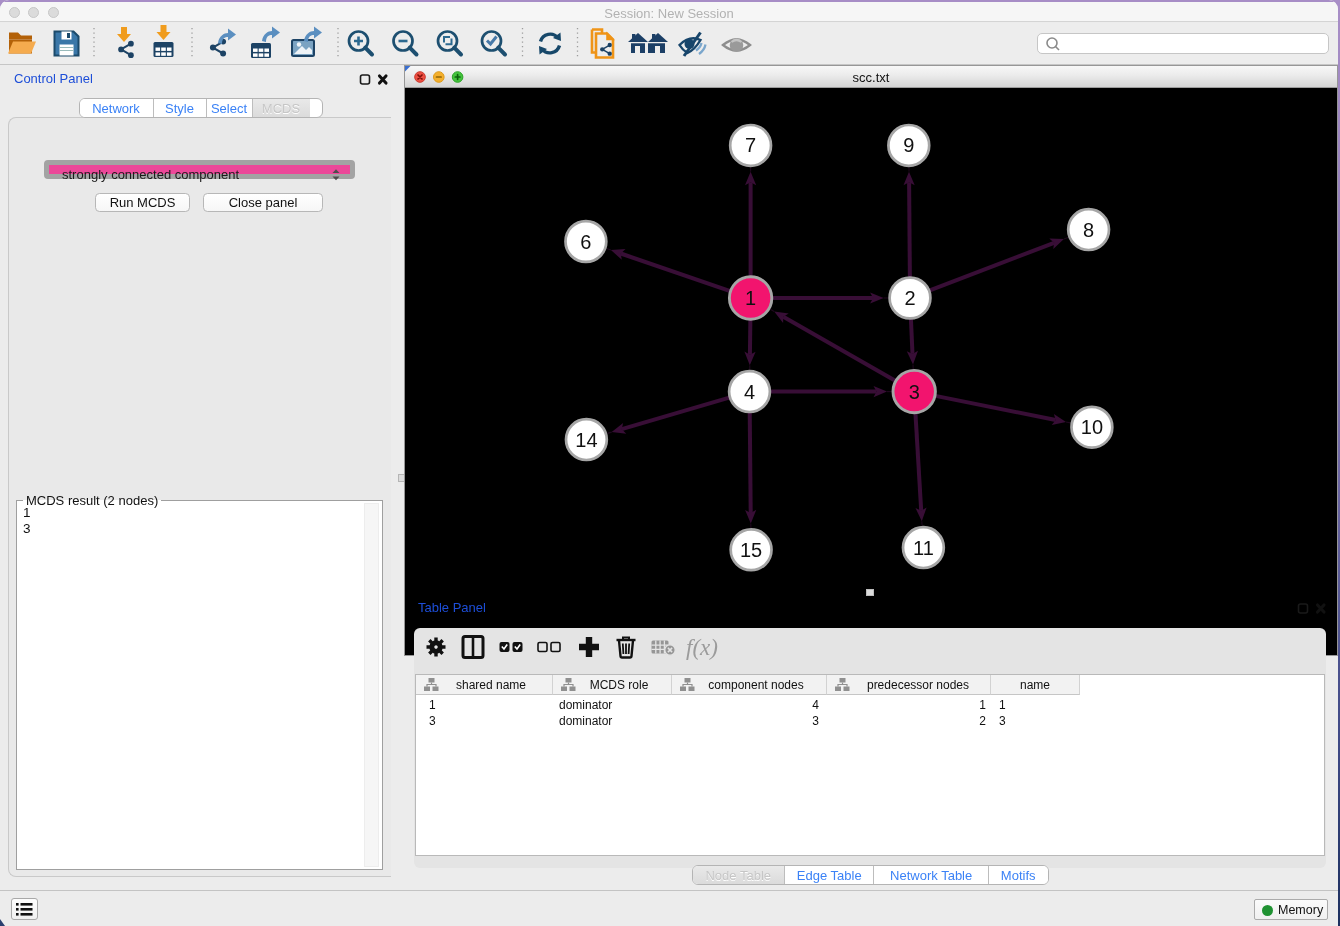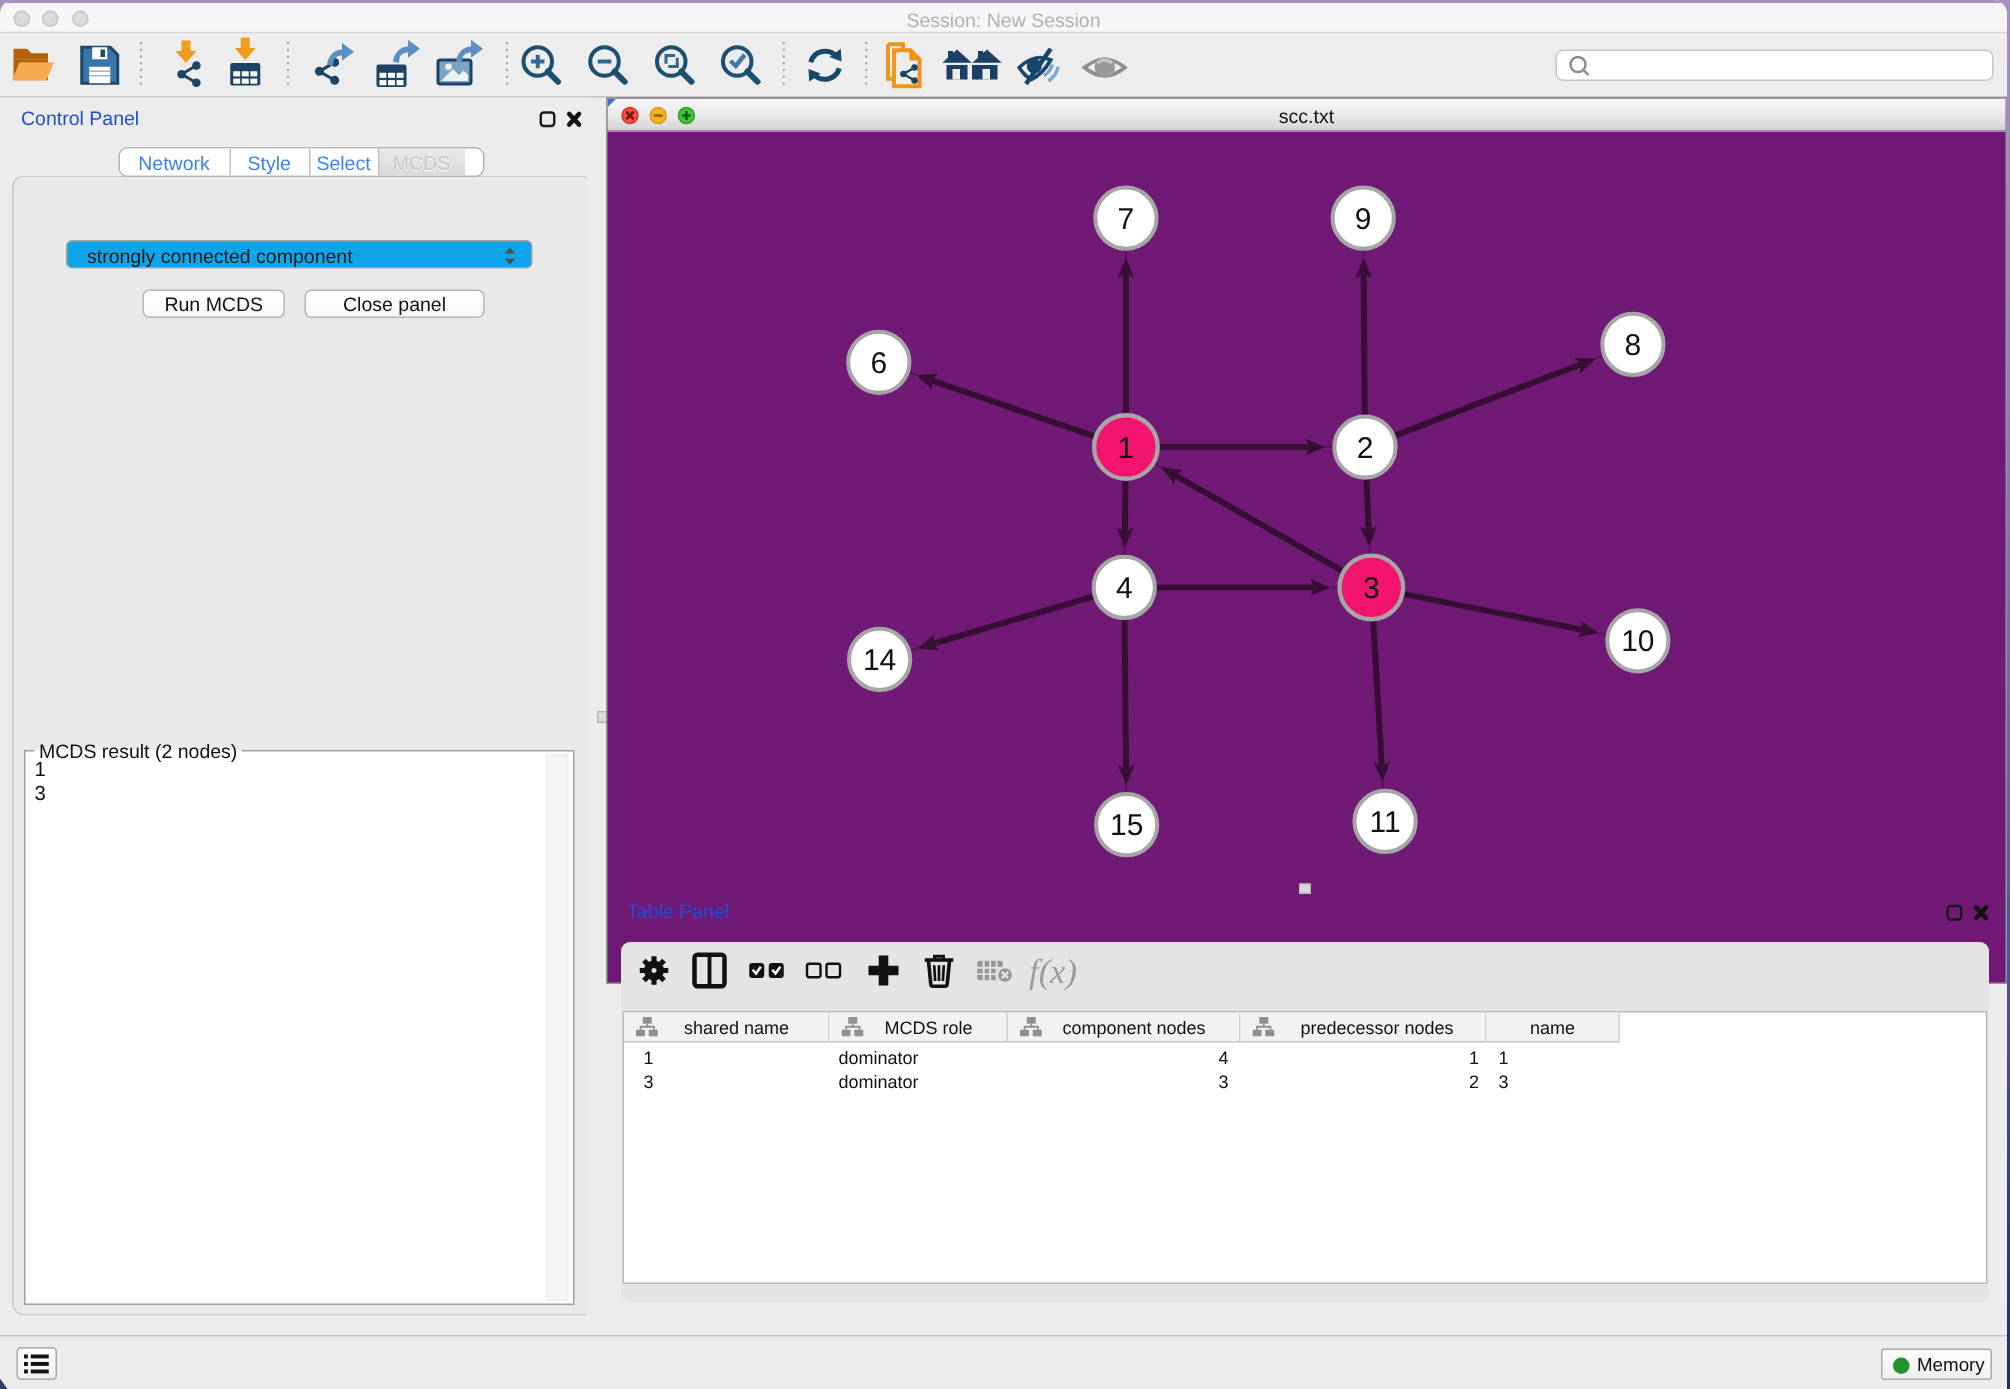--- a/index.html
+++ b/index.html
@@ -12,21 +12,21 @@
 .panel-title{font-size:13px;color:#1d4ed8}
 .seg{position:absolute;display:flex;height:20px;border:1px solid #b4b4b4;border-radius:6px;overflow:hidden;background:#fff}
 .seg .s{height:100%;display:flex;align-items:center;justify-content:center;font-size:13px;color:#3b82f6;background:#fff;border-left:1px solid #bdbdbd}
 .seg .s:first-child{border-left:none}
 .seg .sel{background:linear-gradient(180deg,#e9e9e9,#dbdbdb);color:#c6c6c6;text-shadow:0 1px 0 #fff}
 .btn{position:absolute;height:19px;background:linear-gradient(180deg,#ffffff,#f6f6f6);border:1px solid #b7b7b7;border-radius:4.5px;font-size:13px;color:#111;display:flex;align-items:center;justify-content:center}
 .cp-content{position:absolute;left:8px;top:52px;width:383px;height:760px;background:#e9e9e9;border:1px solid #c9c9c9;border-radius:8px 0 0 8px;border-right:none}
 .fs{position:absolute;left:16px;top:500px;width:367px;height:370px;border:1px solid #9f9f9f;background:#fff}
 .fs-legend{position:absolute;left:23px;top:493px;background:linear-gradient(180deg,#e9e9e9 0,#e9e9e9 7px,#ffffff 7px);padding:0 3px;font-size:13px;color:#111}
 .fs-scroll{position:absolute;right:3px;top:2px;bottom:2px;width:15px;background:#f6f6f6;border:1px solid #ededed}
-.netwin{position:absolute;left:404px;top:65px;width:934px;height:591px;border:1px solid #979797;background:#701a75}
+.netwin{position:absolute;left:404px;top:65px;width:934px;height:591px;border:1px solid #979797;background:#000000}
 .nettitle{position:absolute;left:0;top:0;width:100%;height:22px;background:linear-gradient(180deg,#f8f8f8 0%,#ebebeb 45%,#d4d4d4 100%);border-bottom:1px solid #9c9c9c}
 .tbl-frame{position:absolute;left:414px;top:628px;width:912px;height:240px;background:#e4e4e4;border-radius:6px}
 .tbl{position:absolute;left:415px;top:674px;width:910px;height:182px;background:#fff;border:1px solid #b9b9b9}
 .th{position:absolute;top:0;height:20px;background:#f2f2f2;border-right:1px solid #d2d2d2;border-bottom:1px solid #c6c6c6;display:flex;align-items:center;justify-content:center;font-size:12px;color:#111}
 .treeic{position:absolute;top:3px;width:15px;height:13px}
 .cell{position:absolute;font-size:12px;color:#111;height:16px;line-height:16px}
 .statusbar{position:absolute;left:0;top:890px;width:1338px;height:34px;background:#ececec;border-top:1px solid #c3c3c3}
 </style></head><body>
 <div class="app">
 <div style="position:absolute;left:0;top:0;width:1338px;height:2px;background:#a78dc6;border-radius:9px 9px 0 0;z-index:5"></div>
@@ -186,21 +186,21 @@
         <rect x="1.5" y="2" width="9" height="9" rx="2" fill="none" stroke="#1a1a1a" stroke-width="1.6"></rect>
         <path d="M20.5,3 L27,10 M27,3 L20.5,10" stroke="#111" stroke-width="3.1" stroke-linecap="round"></path>
       </svg>
  <div class="cp-content"></div>
  <div class="seg" style="left:78.5px;top:33px;width:244px">
   <div class="s" style="width:73px">Network</div>
   <div class="s" style="width:53px">Style</div>
   <div class="s" style="width:46px">Select</div>
   <div class="s sel" style="width:58px">MCDS</div>
  </div>
- <div style="position:absolute;left:44px;top:95px;width:311px;height:19px;background:#0ea5e9;border:1px solid #a3a3a3;border-radius:4px">
+ <div style="position:absolute;left:44px;top:95px;width:311px;height:19px;background:#ec4899;border:5px solid #a3a3a3;border-radius:4px">
    <div style="position:absolute;left:13px;top:1.5px;font-size:13px;color:#1a1a1a">strongly connected component</div>
    <svg width="10" height="14" style="position:absolute;right:9px;top:2.5px">
           <path d="M1.5,5 L5,1.2 L8.5,5 Z" fill="#4d4d4d"></path>
           <path d="M1.5,8.5 L5,12.3 L8.5,8.5 Z" fill="#4d4d4d"></path>
         </svg>
  </div>
  <div class="btn" style="left:95px;top:128px;width:95px">Run MCDS</div>
  <div class="btn" style="left:203px;top:128px;width:120px">Close panel</div>
  <div class="fs" style="top:435px">
         <div class="fs-scroll"></div>
@@ -384,20 +384,26 @@
  <div class="cell" style="left:143px;top:22px">dominator</div>
  <div class="cell" style="left:256px;top:22px;width:147px;text-align:right">4</div>
  <div class="cell" style="left:411px;top:22px;width:159px;text-align:right">1</div>
  <div class="cell" style="left:583px;top:22px">1</div>
  <div class="cell" style="left:13px;top:38px">3</div>
  <div class="cell" style="left:143px;top:38px">dominator</div>
  <div class="cell" style="left:256px;top:38px;width:147px;text-align:right">3</div>
  <div class="cell" style="left:411px;top:38px;width:159px;text-align:right">2</div>
  <div class="cell" style="left:583px;top:38px">3</div>
 </div>
+<div class="seg" style="left:691.5px;top:865px;width:357px">
+  <div class="s sel" style="width:92px">Node Table</div>
+  <div class="s" style="width:90px">Edge Table</div>
+  <div class="s" style="width:115px">Network Table</div>
+  <div class="s" style="width:60px">Motifs</div>
+</div>
 <div class="statusbar">
  <div style="position:absolute;left:11px;top:7px;width:27px;height:22px;background:linear-gradient(180deg,#fdfdfd,#f0f0f0);border:1px solid #a9a9a9;border-radius:3px">
   <svg width="17" height="14" style="position:absolute;left:4px;top:3px">
           <g fill="#111">
             <rect x="0" y="1" width="2.6" height="2.6"></rect>
             <rect x="0" y="6" width="2.6" height="2.6"></rect>
             <rect x="0" y="11" width="2.6" height="2.6"></rect>
             <rect x="4.5" y="1" width="12" height="2.6"></rect>
             <rect x="4.5" y="6" width="12" height="2.6"></rect>
             <rect x="4.5" y="11" width="12" height="2.6"></rect>

